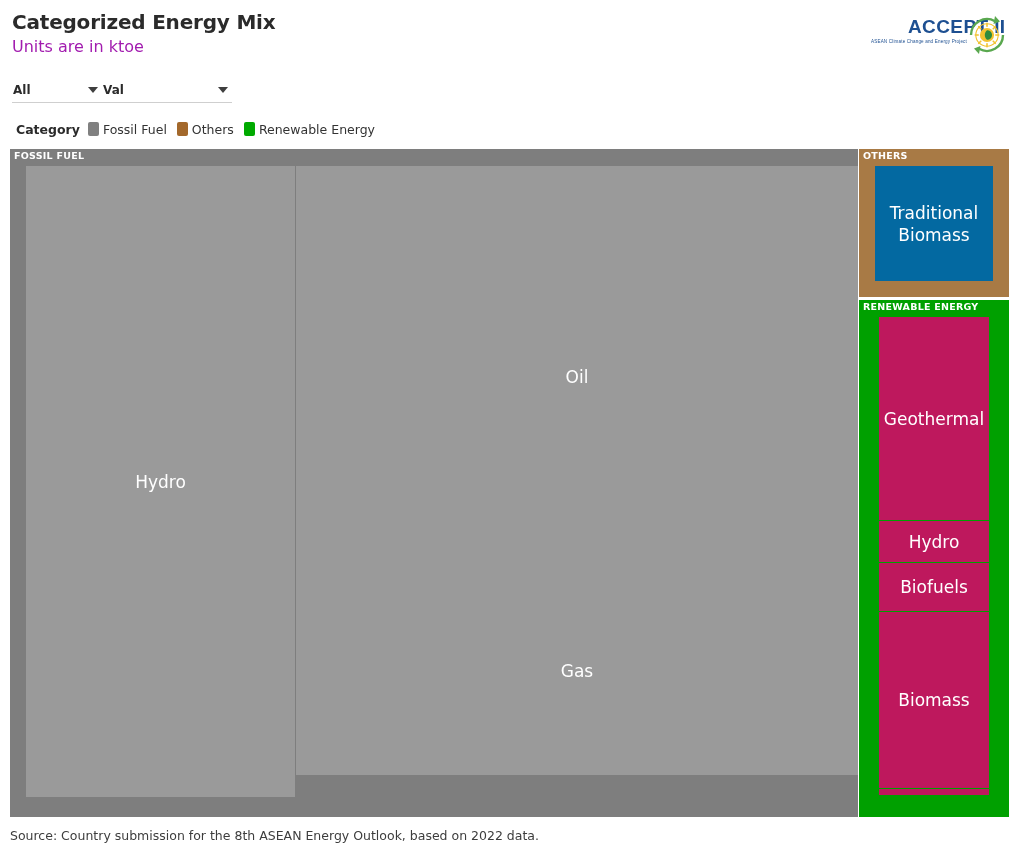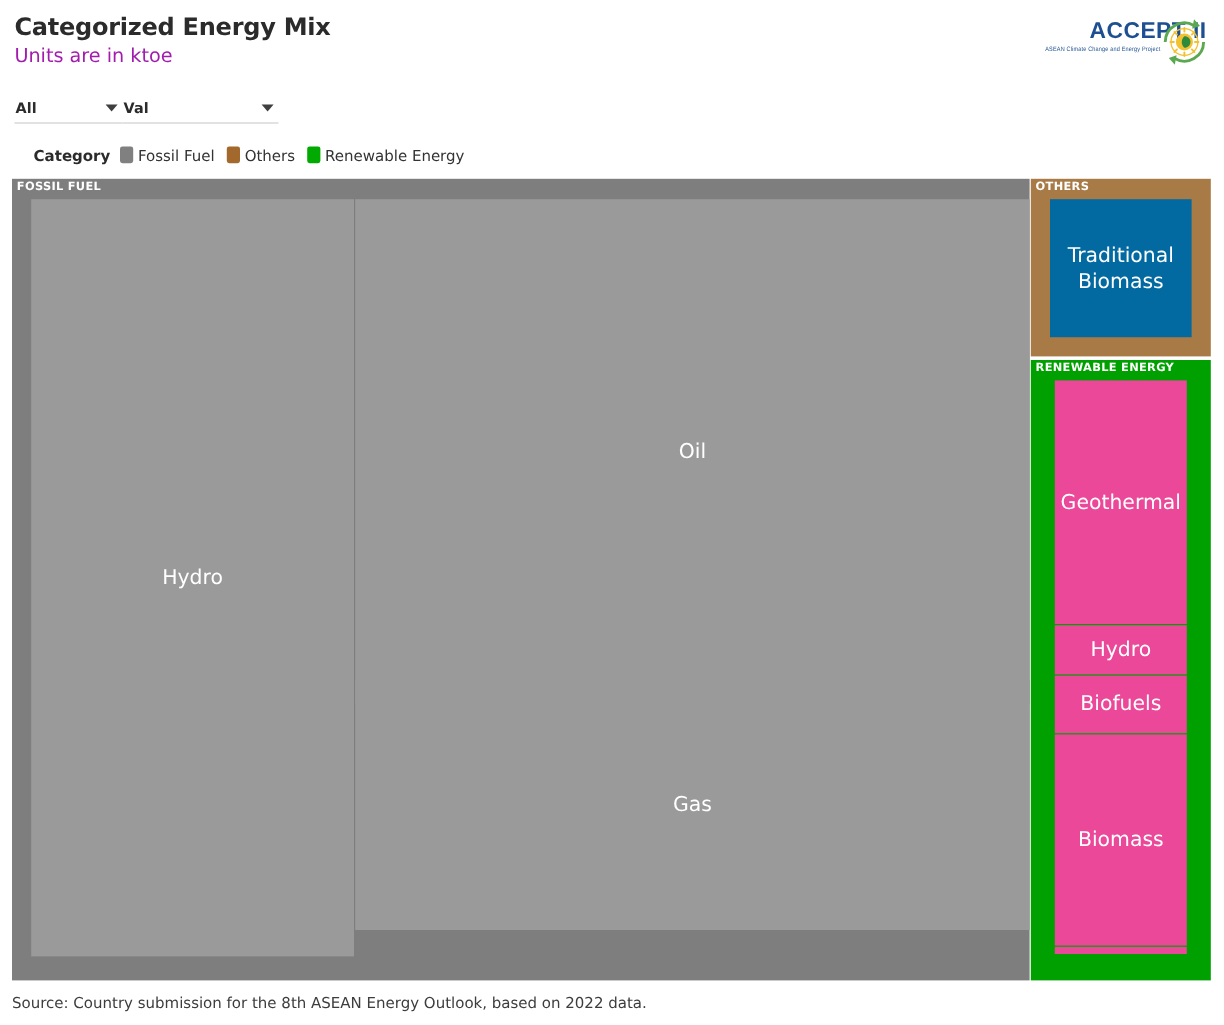--- a/index.html
+++ b/index.html
@@ -111,21 +111,21 @@
     height: 0;
     border-left: 5px solid transparent;
     border-right: 5px solid transparent;
     border-top: 6px solid #3f3f3f;
   }
 
   
   .legend {
     position: absolute;
     top: 121px;
-    left: 28px;
+    left: 16px;
     display: flex;
     align-items: center;
     height: 16px;
   }
   .legend-title {
     font-size: 12.5px;
     font-weight: bold;
     color: #2b2b2b;
     margin-right: 8px;
   }
@@ -191,21 +191,21 @@
     text-shadow: none;
   }
 
   
   .grp-fossil { background: #7e7e7e; }
   .grp-others { background: #a87a45; }
   .grp-renew  { background: #00a000; }
 
   .cell-fossil { background: #9a9a9a; }
   .cell-others { background: #0369a1; }
-  .cell-renew  { background: #ec4899; }
+  .cell-renew  { background: #be185d; }
 
   
   .footer {
     position: absolute;
     left: 10px;
     top: 828px;
     font-size: 12.5px;
     color: #3d3d3d;
   }
 </style>

